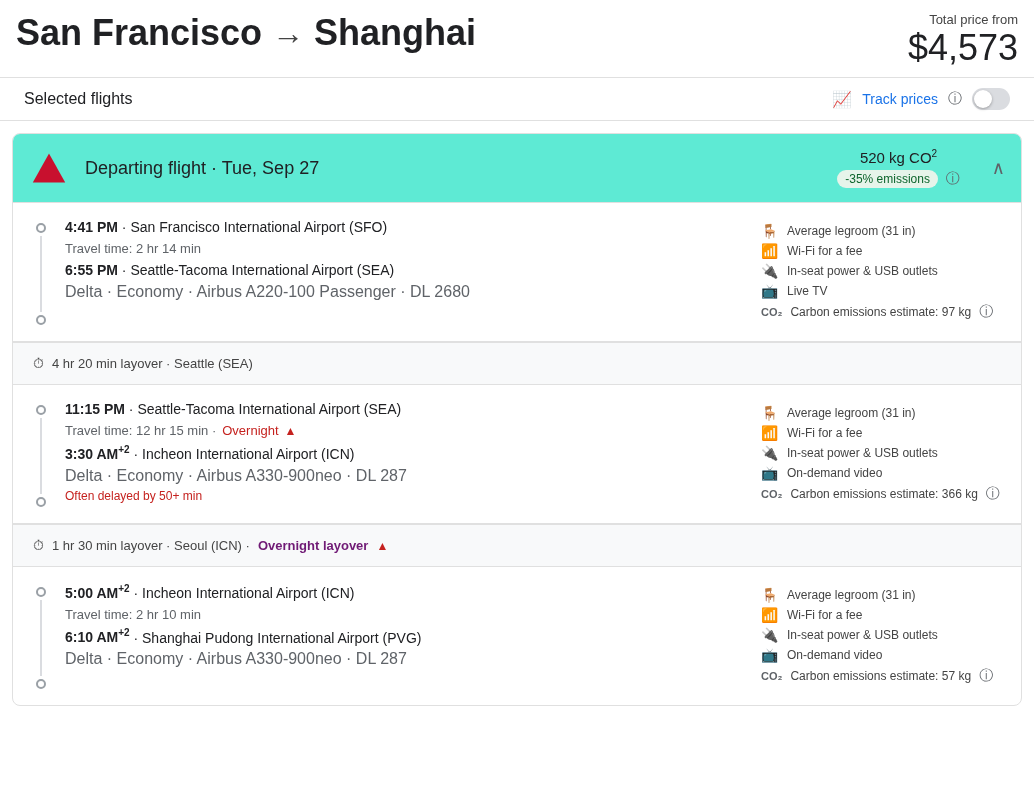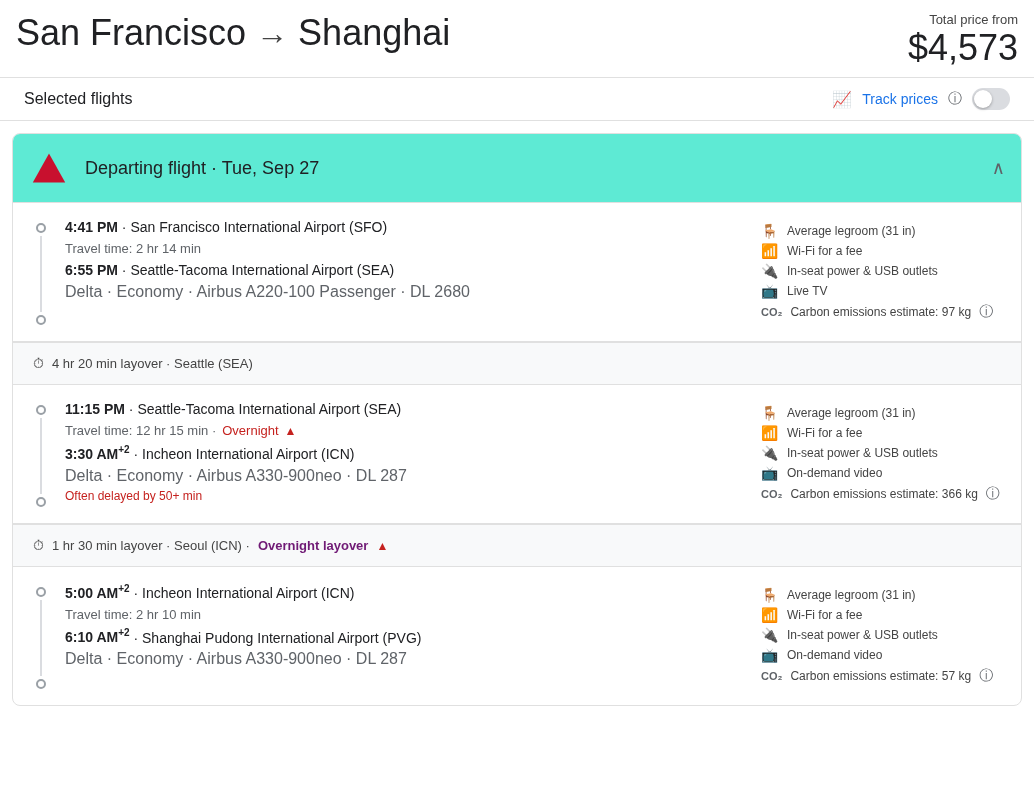--- a/index.html
+++ b/index.html
@@ -3,21 +3,21 @@
   <meta charset="utf-8">
   <style>
     * { box-sizing: border-box; margin: 0; padding: 0; }
     body { font-family: Arial, sans-serif; background: #fff; color: #202124; font-size: 14px; width: 1034px; }
 
     
     .header { padding: 12px 16px 8px 16px; border-bottom: 1px solid #e0e0e0; }
     .header-top { display: flex; justify-content: space-between; align-items: flex-start; }
     .route-info { }
     .one-way-line { font-size: 13px; color: #444; display: flex; align-items: center; gap: 6px; margin-bottom: 4px; }
-    .route-title { font-size: 36px; font-weight: 400; color: #202124; display: flex; align-items: center; gap: 10px; }
+    .route-title { font-size: 36px; font-weight: 700; color: #202124; display: flex; align-items: center; gap: 10px; }
     .arrow { font-size: 32px; color: #444; }
     .price-block { text-align: right; }
     .total-label { font-size: 13px; color: #444; }
     .total-price { font-size: 36px; font-weight: 400; color: #202124; }
 
     
     .selected-bar { display: flex; justify-content: space-between; align-items: center; padding: 10px 24px; border-bottom: 1px solid #e0e0e0; }
     .selected-label { font-size: 16px; font-weight: 500; }
     .track-prices { display: flex; align-items: center; gap: 8px; color: #1a73e8; font-size: 14px; cursor: pointer; }
     .toggle-switch { width: 38px; height: 22px; background: #dadce0; border-radius: 11px; position: relative; cursor: pointer; display: inline-block; }
@@ -105,20 +105,27 @@
         <polygon points="20,4 38,36 2,36" fill="#c8102e"></polygon>
       </svg>
     </div>
     <div class="flight-title">
       <span style="font-size:18px;">
         <span>Departing flight</span>
         <span> · </span>
         <span>Tue, Sep 27</span>
       </span>
     </div>
+    <div class="emissions-block">
+      <div class="co2-text">
+        <span>520 kg CO</span><span class="co2-sub">2</span>
+      </div>
+      <div class="emissions-badge">-35% emissions</div>
+      <span class="info-icon" style="margin-left:4px;">ⓘ</span>
+    </div>
     <span class="collapse-icon">∧</span>
   </div>
 
   <div class="segment-wrapper">
     <div class="segment">
       <div class="segment-timeline">
         <div class="dot"></div>
         <div class="line"></div>
         <div class="dot"></div>
       </div>

